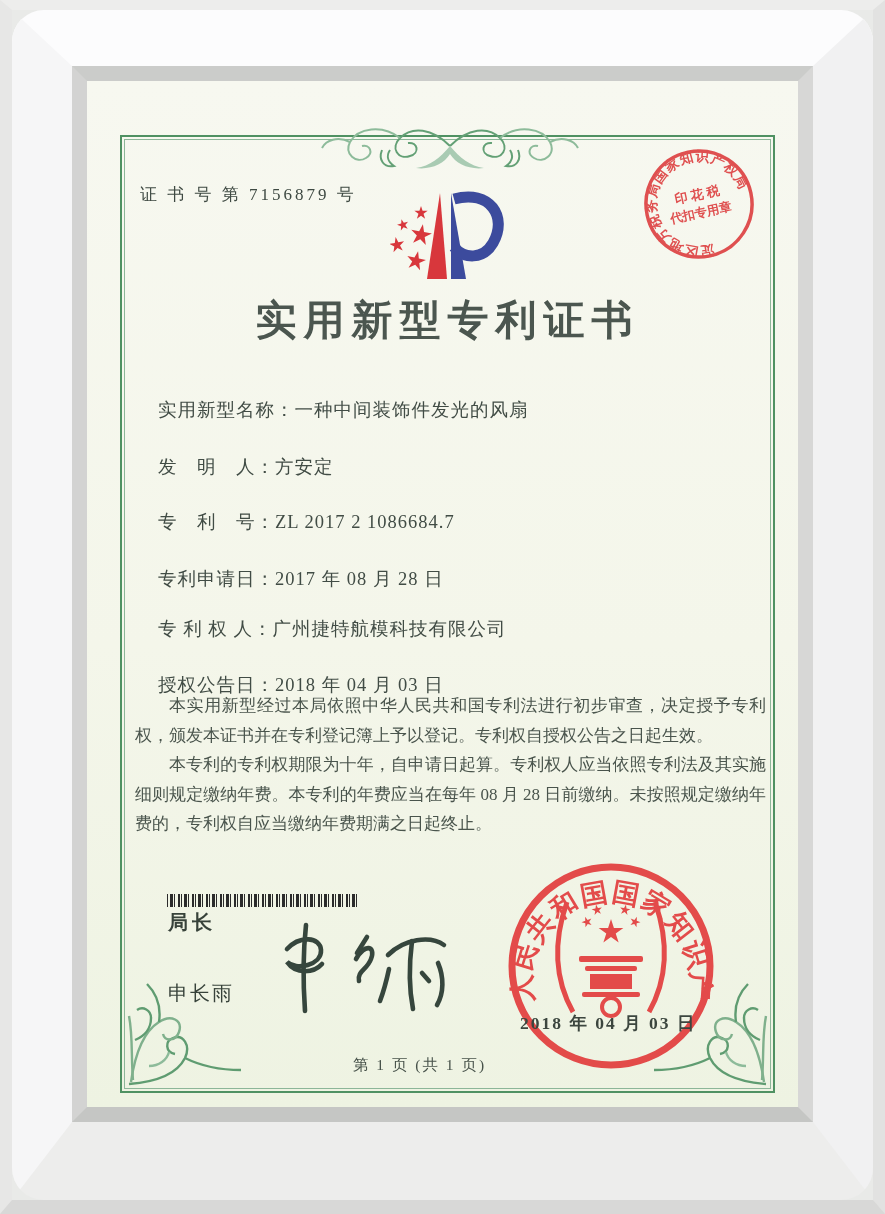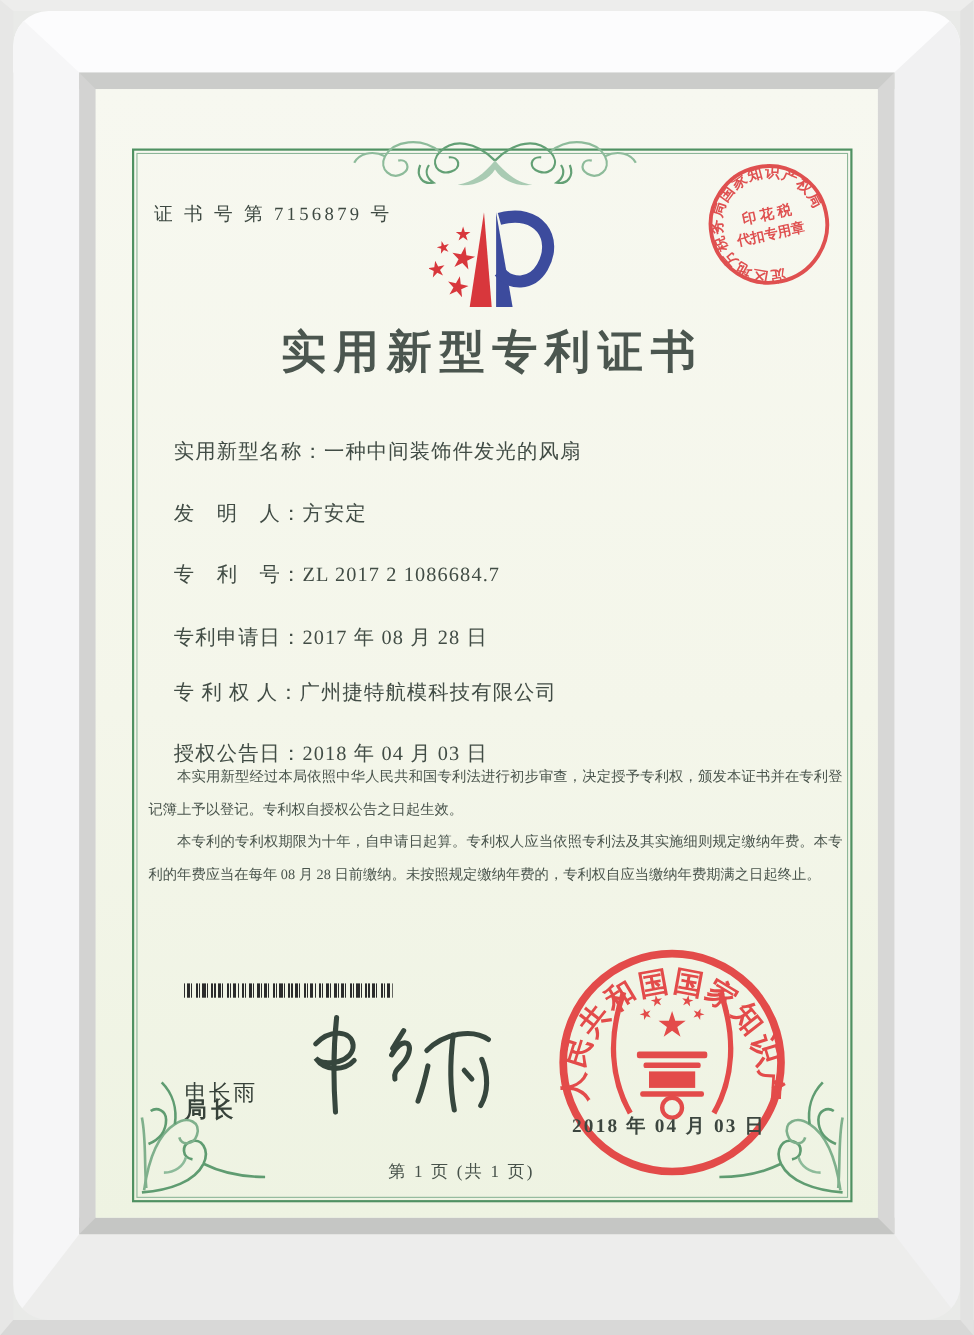--- a/index.html
+++ b/index.html
@@ -33,31 +33,31 @@
   .logo { position:absolute; left:268px; top:50px; }
 
   .title { position:absolute; left:0; right:0; top:156px; text-align:center;
            font-size:41px; font-weight:bold; letter-spacing:7px; color:#4b564f; }
 
   .field { position:absolute; left:36px; font-size:18.5px; color:#414c45;
            letter-spacing:1px; white-space:nowrap; }
   .f0{top:260px}.f1{top:317px}.f2{top:372px}.f3{top:429px}.f4{top:479px}.f5{top:535px}
 
   .paras { position:absolute; left:13px; width:631px; top:554px;
-           font-size:13px; line-height:29.5px; text-align:justify; color:#49544c; }
+           font-size:17px; line-height:29.5px; text-align:justify; color:#49544c; }
   .paras p { text-indent:2em; }
 
   .barcode { position:absolute; left:45px; top:757px; width:190px; height:13px;
      background:repeating-linear-gradient(90deg,
        #2b2b2b 0 1px, transparent 1px 3px,
        #2b2b2b 3px 6px, transparent 6px 7px,
        #2b2b2b 7px 8px, transparent 8px 11px,
        #2b2b2b 11px 13px, transparent 13px 14px); }
 
-  .sig-title { position:absolute; left:46px; top:858px; font-size:20px; font-weight:bold;
+  .sig-title { position:absolute; left:46px; top:772px; font-size:20px; font-weight:bold;
                font-family:"Liberation Sans","DejaVu Sans",sans-serif; color:#37423a; letter-spacing:4px;}
   .sig-name  { position:absolute; left:46px; top:843px; font-size:20px; font-weight:normal;
                font-family:"Liberation Sans","DejaVu Sans",sans-serif; color:#37423a; letter-spacing:2px;}
   .signature { position:absolute; left:150px; top:778px; }
 
   .seal { position:absolute; left:383px; top:723px; opacity:.92; z-index:2; }
   .seal-date { position:absolute; left:398px; top:874px; z-index:3; font-size:17.5px;
                font-weight:bold; letter-spacing:2px; color:#3c463f; }
 
   .footer { position:absolute; left:0; right:0; top:918px; text-align:center;

